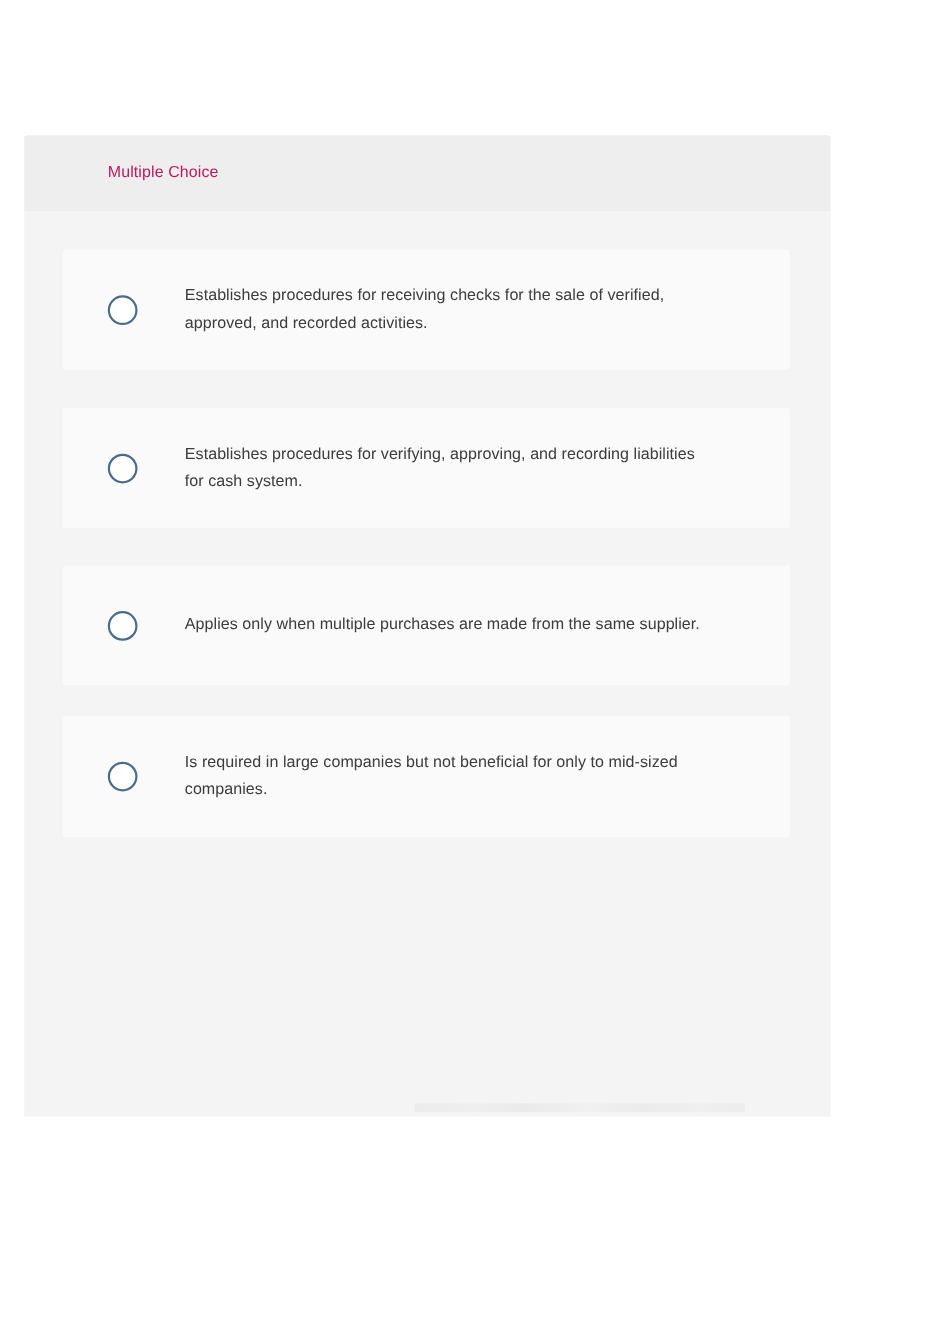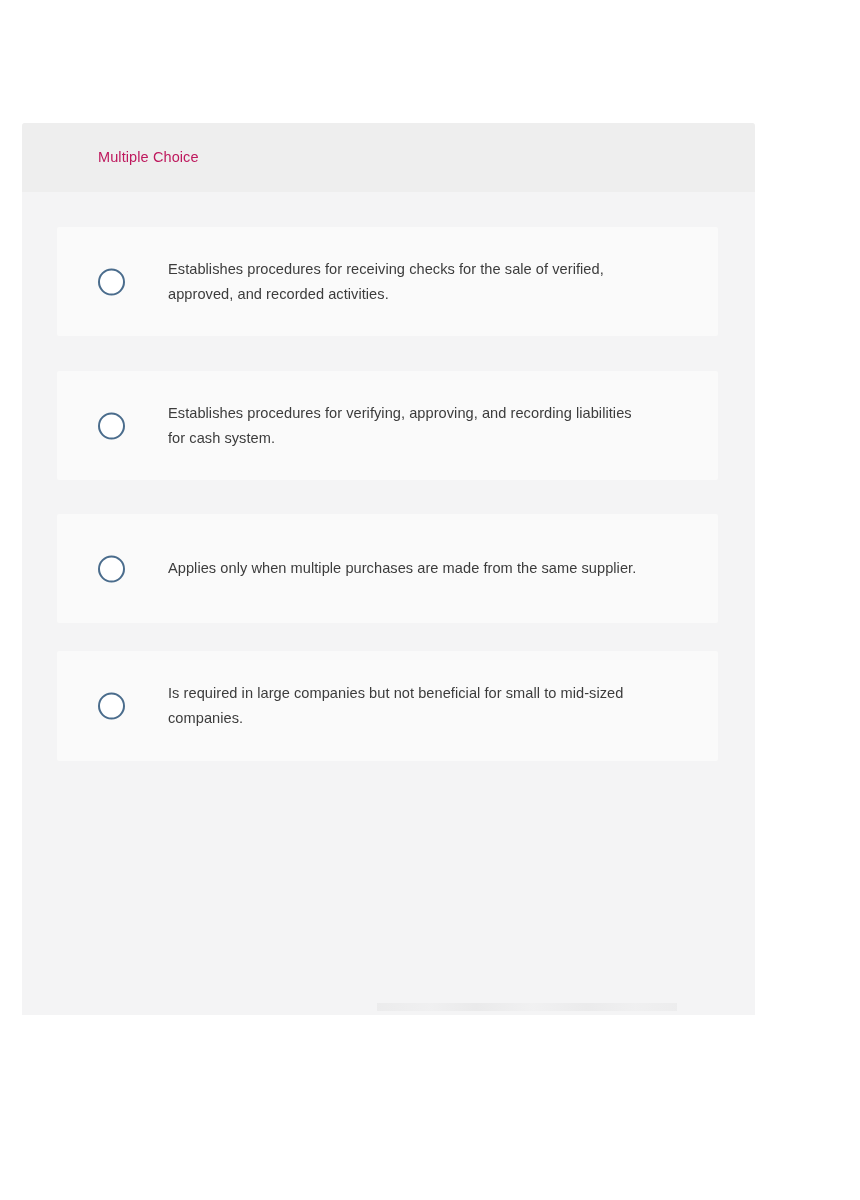--- a/index.html
+++ b/index.html
@@ -158,21 +158,21 @@
       </div>
 
       <div class="option-row r3">
         <span class="radio"></span>
         <span class="option-text">Applies only when multiple purchases are made from the same supplier.</span>
       </div>
 
 
       <div class="option-row r5">
         <span class="radio"></span>
-        <span class="option-text">Is required in large companies but not beneficial for small to mid-sized companies.</span>
+        <span class="option-text">Is required in large companies but not beneficial for only to mid-sized companies.</span>
       </div>
 
     </div>
 
     <div class="clipped-strip"></div>
 
   </div>
 
 </div>
 

